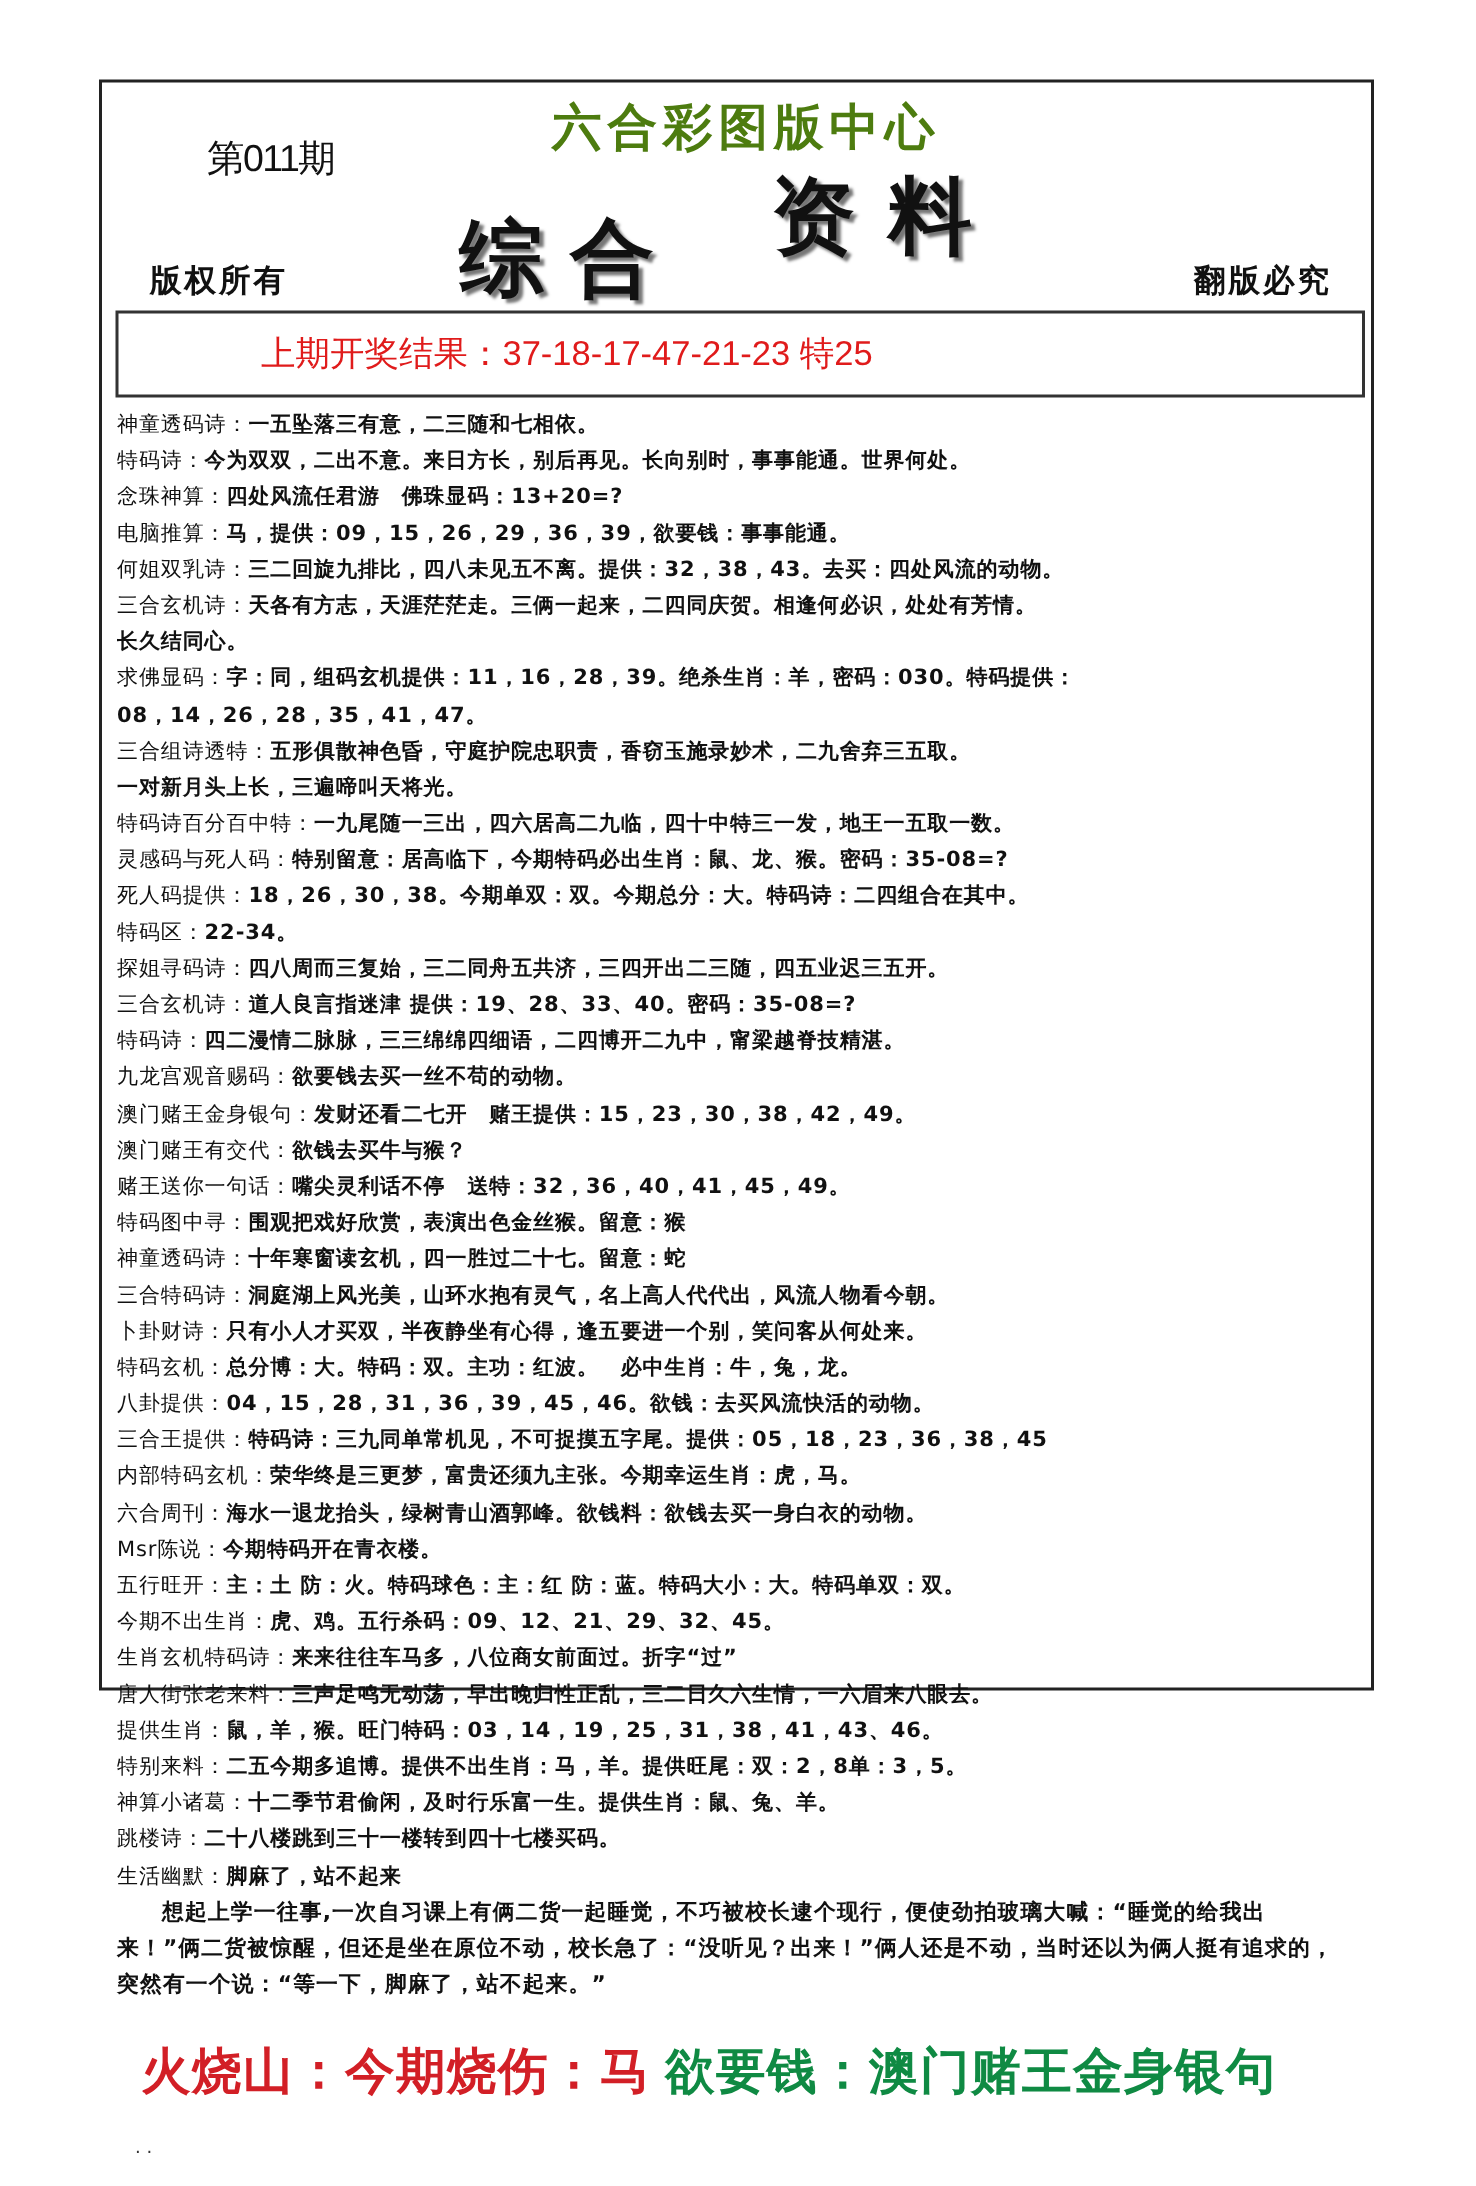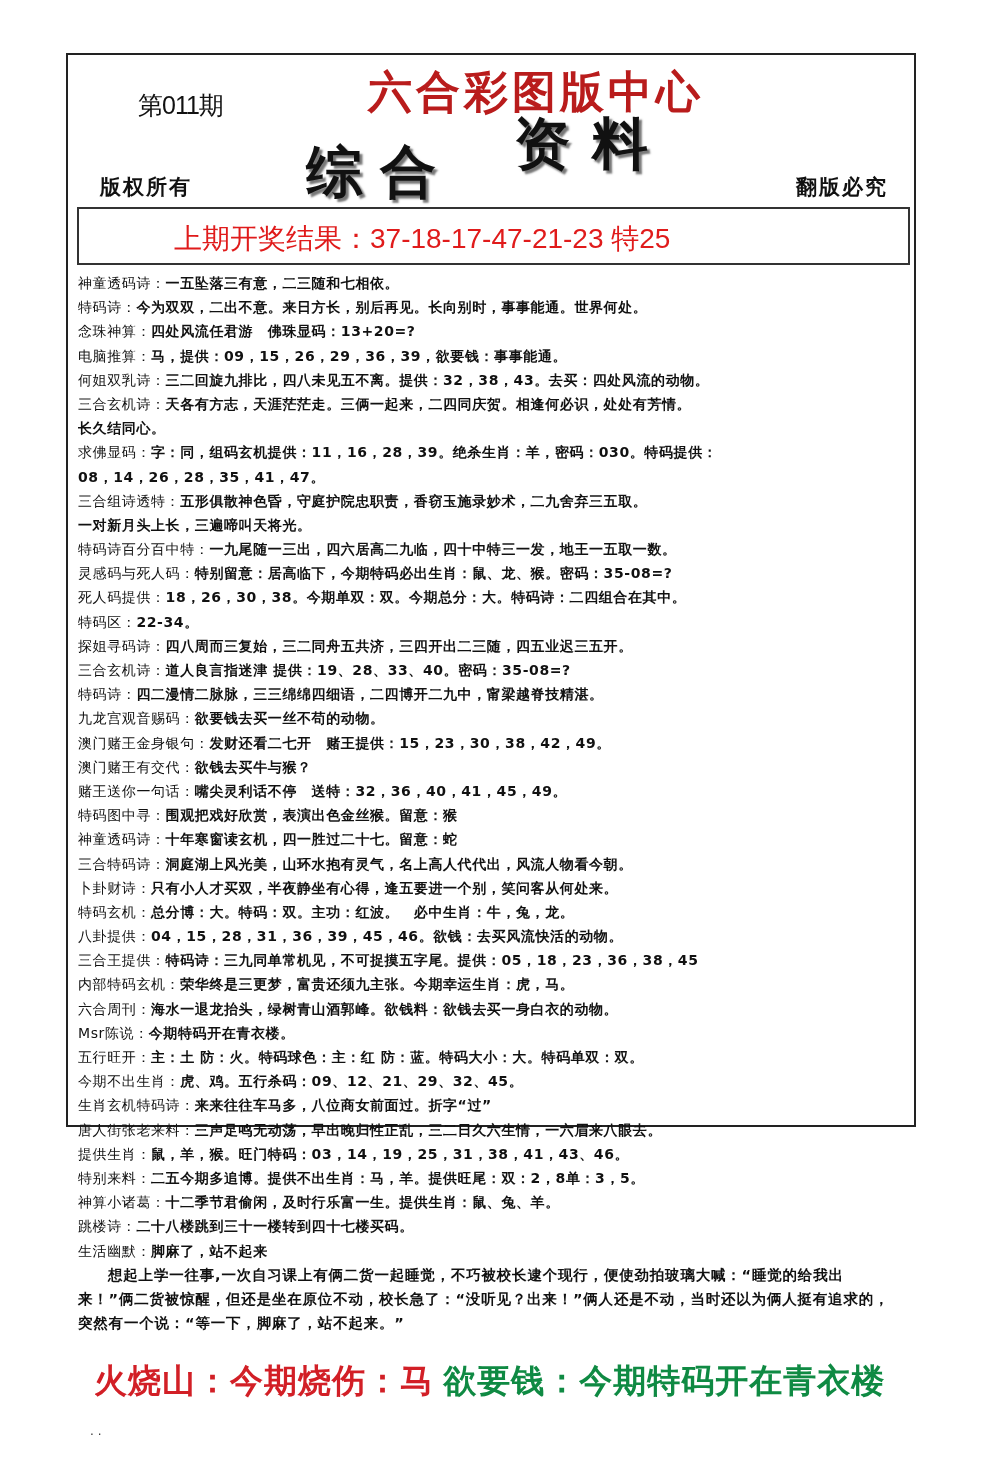--- a/index.html
+++ b/index.html
@@ -27,23 +27,23 @@
       font-family: "Liberation Sans", sans-serif;
       font-size: 25px;
       letter-spacing: -1px;
       color: #111;
     }
     .center-title {
       position: absolute;
       left: 300px; top: 8px;
       font-family: Liberation Serif, serif;
       font-weight: bold;
-      font-size: 44px;
+      font-size: 33px;
       letter-spacing: 4px;
-      color: #b91c1c;
+      color: #4d7c0f;
     }
     .big-title {
       position: absolute;
       font-family: "DejaVu Serif", serif;
       font-weight: bold;
       color: #111;
       text-shadow: 3px 3px 2px #777;
     }
     .big1 { left: 238px; top: 80px; font-size: 56px; letter-spacing: 18px; }
     .big2 { left: 446px; top: 52px; font-size: 56px; letter-spacing: 22px; }
@@ -60,21 +60,21 @@
       left: 9px; top: 152px;
       width: 833px; height: 58px;
       border: 2px solid #333;
       box-sizing: border-box;
       background: #fff;
     }
     .result-text {
       position: absolute;
       left: 95px; top: 11px;
       font-family: "Liberation Sans", sans-serif;
-      font-size: 28px;
+      font-size: 23px;
       color: #e01b1b;
       white-space: nowrap;
     }
     .content {
       position: absolute;
       left: 10px; top: 216px;
       width: 830px;
     }
     .line {
       height: 24.2px;
@@ -167,17 +167,17 @@
       <div class="line"><span class="lbl">提供生肖：</span><span class="txt">鼠，羊，猴。旺门特码：03，14，19，25，31，38，41，43、46。</span></div>
       <div class="line"><span class="lbl">特别来料：</span><span class="txt">二五今期多追博。提供不出生肖：马，羊。提供旺尾：双：2，8单：3，5。</span></div>
       <div class="line"><span class="lbl">神算小诸葛：</span><span class="txt">十二季节君偷闲，及时行乐富一生。提供生肖：鼠、兔、羊。</span></div>
       <div class="line"><span class="lbl">跳楼诗：</span><span class="txt">二十八楼跳到三十一楼转到四十七楼买码。</span></div>
       <div class="line"><span class="lbl">生活幽默：</span><span class="txt">脚麻了，站不起来</span></div>
       <div class="para">想起上学一往事,一次自习课上有俩二货一起睡觉，不巧被校长逮个现行，便使劲拍玻璃大喊：“睡觉的给我出来！”俩二货被惊醒，但还是坐在原位不动，校长急了：“没听见？出来！”俩人还是不动，当时还以为俩人挺有追求的，突然有一个说：“等一下，脚麻了，站不起来。”</div>
     </div>
 
   <div class="banner">
     <span class="red">火烧山：今期烧伤：马</span>
-    <span class="green">欲要钱：今期特码开在青衣楼</span>
+    <span class="green">欲要钱：澳门赌王金身银句</span>
   </div>
 </div>
 
 <div class="dots">. .</div>
 
 </body></html>

